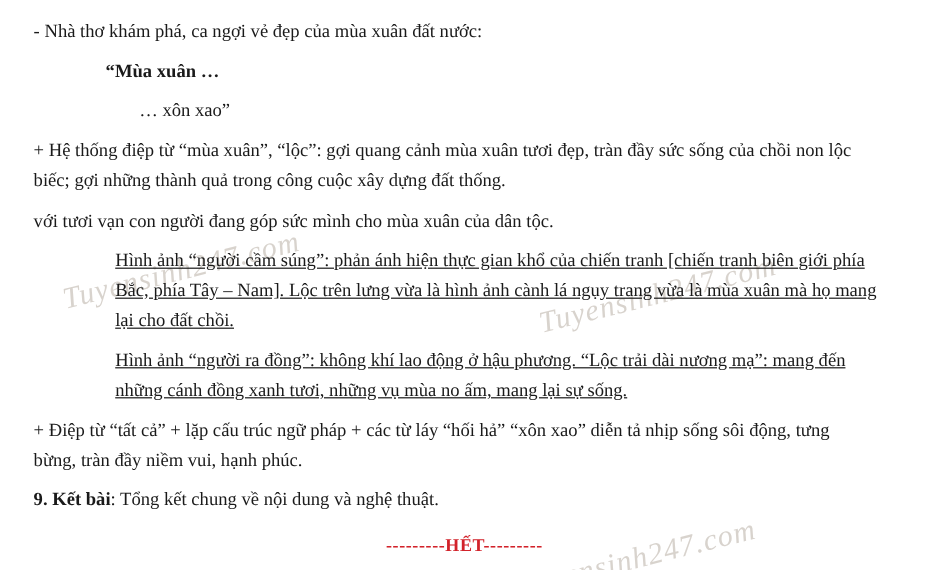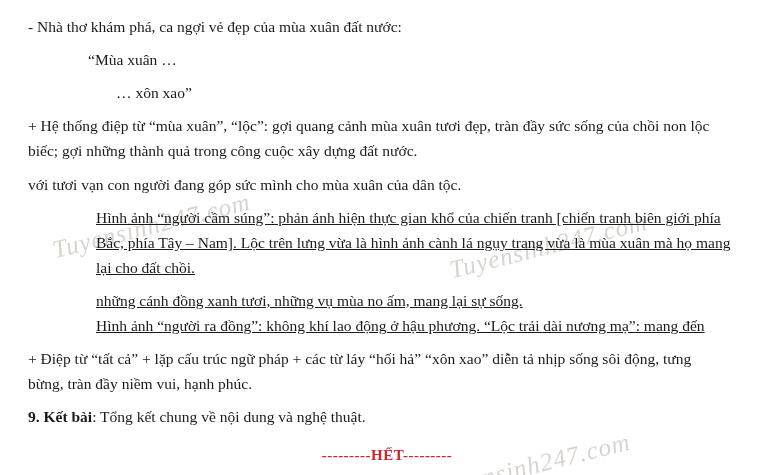--- a/index.html
+++ b/index.html
@@ -36,20 +36,21 @@
   }
   .para .line:first-child {
     text-indent: 0;
   }
   .indent-2 {
     padding-left: 68px;
     text-decoration: underline;
   }
   .quote-block {
     padding-left: 60px;
+    font-weight: bold;
   }
   .quote-block2 {
     padding-left: 88px;
   }
   .bold {
     font-weight: bold;
   }
   .gap-sm { height: 6px; }
 
   
@@ -107,42 +108,42 @@
   <div class="gap-sm"></div>
 
   <div class="para quote-block2">
     <div class="line">… xôn xao”</div>
   </div>
 
   <div class="gap-sm"></div>
 
   <div class="para">
     <div class="line">+ Hệ thống điệp từ “mùa xuân”, “lộc”: gợi quang cảnh mùa xuân tươi đẹp, tràn đầy sức sống của chồi non lộc</div>
-    <div class="line">biếc; gợi những thành quả trong công cuộc xây dựng đất nước.</div>
+    <div class="line">biếc; gợi những thành quả trong công cuộc xây dựng đất thống.</div>
   </div>
 
   <div class="gap-sm"></div>
 
   <div class="para">
     <div class="line">với tươi vạn con người đang góp sức mình cho mùa xuân của dân tộc.</div>
   </div>
 
   <div class="gap-sm"></div>
 
   <div class="para indent-2">
     <div class="line">Hình ảnh “người cầm súng”: phản ánh hiện thực gian khổ của chiến tranh [chiến tranh biên giới phía</div>
     <div class="line">Bắc, phía Tây – Nam]. Lộc trên lưng vừa là hình ảnh cành lá ngụy trang vừa là mùa xuân mà họ mang</div>
     <div class="line">lại cho đất chồi.</div>
   </div>
 
   <div class="gap-sm"></div>
 
   <div class="para indent-2">
+    <div class="line">Hình ảnh “người ra đồng”: không khí lao động ở hậu phương. “Lộc trải dài nương mạ”: mang đến</div>
     <div class="line">những cánh đồng xanh tươi, những vụ mùa no ấm, mang lại sự sống.</div>
-    <div class="line">Hình ảnh “người ra đồng”: không khí lao động ở hậu phương. “Lộc trải dài nương mạ”: mang đến</div>
   </div>
 
   <div class="gap-sm"></div>
 
   <div class="para">
     <div class="line">+ Điệp từ “tất cả” + lặp cấu trúc ngữ pháp + các từ láy “hối hả” “xôn xao” diễn tả nhịp sống sôi động, tưng</div>
     <div class="line">bừng, tràn đầy niềm vui, hạnh phúc.</div>
   </div>
 
   <div class="gap-sm"></div>

